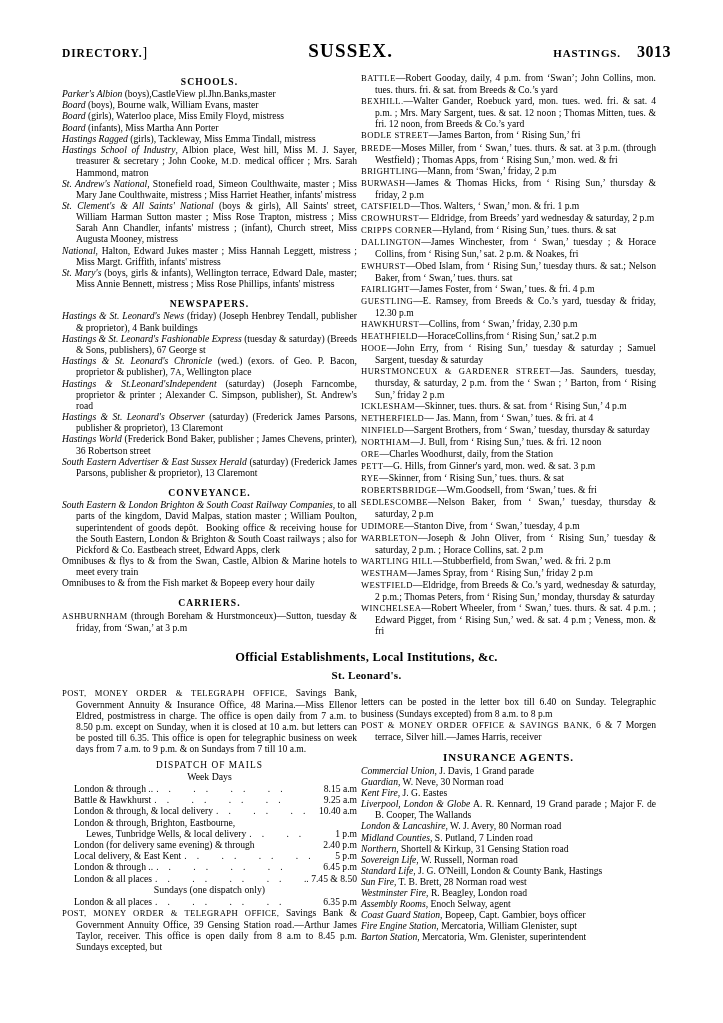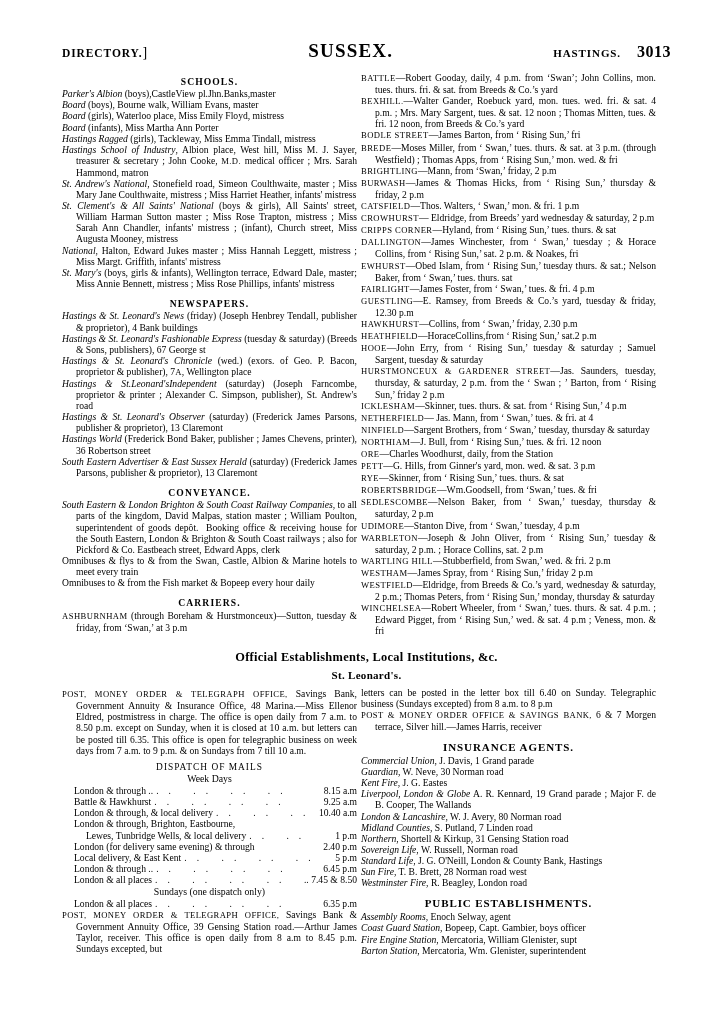--- a/index.html
+++ b/index.html
@@ -334,21 +334,20 @@
           <p class="ent"><i>Liverpool, London &amp; Globe</i><span> A. R. Kennard, 19 Grand parade ; Major F. de B. Cooper, The Wallands</span></p>
           <p class="ent"><i>London &amp; Lancashire</i><span>, W. J. Avery, 80 Norman road</span></p>
           <p class="ent"><i>Midland Counties</i><span>, S. Putland, 7 Linden road</span></p>
           <p class="ent"><i>Northern</i><span>, Shortell &amp; Kirkup, 31 Gensing Station road</span></p>
           <p class="ent"><i>Sovereign Life</i><span>, W. Russell, Norman road</span></p>
           <p class="ent"><i>Standard Life</i><span>, J. G. O'Neill, London &amp; County Bank, Hastings</span></p>
           <p class="ent"><i>Sun Fire</i><span>, T. B. Brett, 28 Norman road west</span></p>
           <p class="ent"><i>Westminster Fire</i><span>, R. Beagley, London road</span></p>
         </div>
 
-      <div class="sec-title" style="font-size:11px;letter-spacing:.9px;">PUBLIC ESTABLISHMENTS.</div>
       <div id="public-list">
           <p class="ent"><i>Assembly Rooms</i><span>, Enoch Selway, agent</span></p>
           <p class="ent"><i>Coast Guard Station</i><span>, Bopeep, Capt. Gambier, boys officer</span></p>
           <p class="ent"><i>Fire Engine Station</i><span>, Mercatoria, William Glenister, supt</span></p>
           <p class="ent"><i>Barton Station</i><span>, Mercatoria, Wm. Glenister, superintendent</span></p>
         </div>
 
     </div>
   </div>
 

